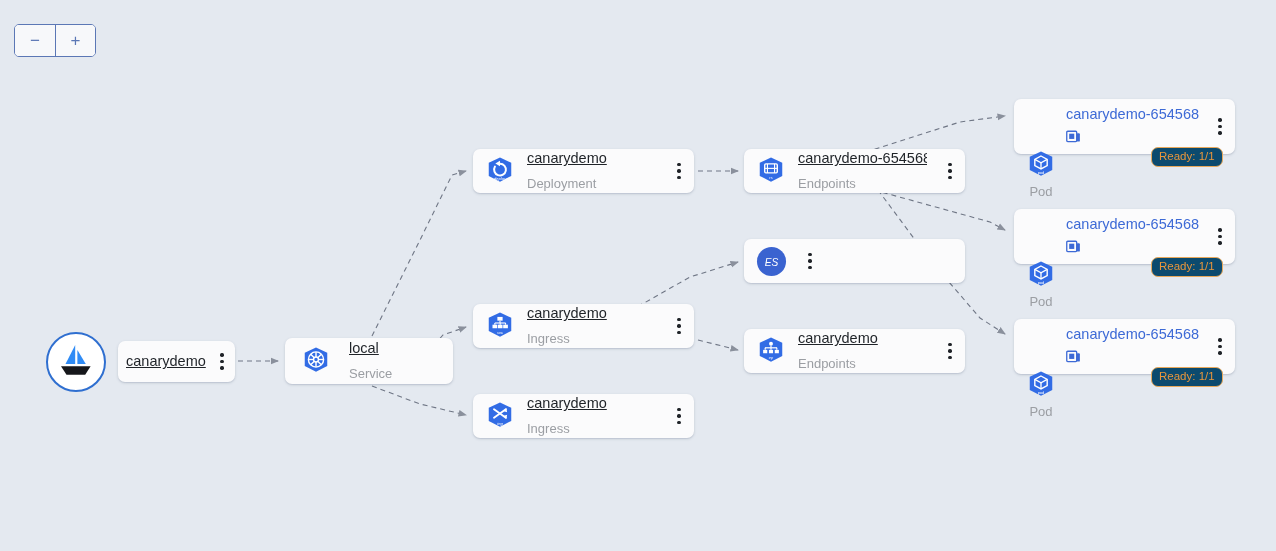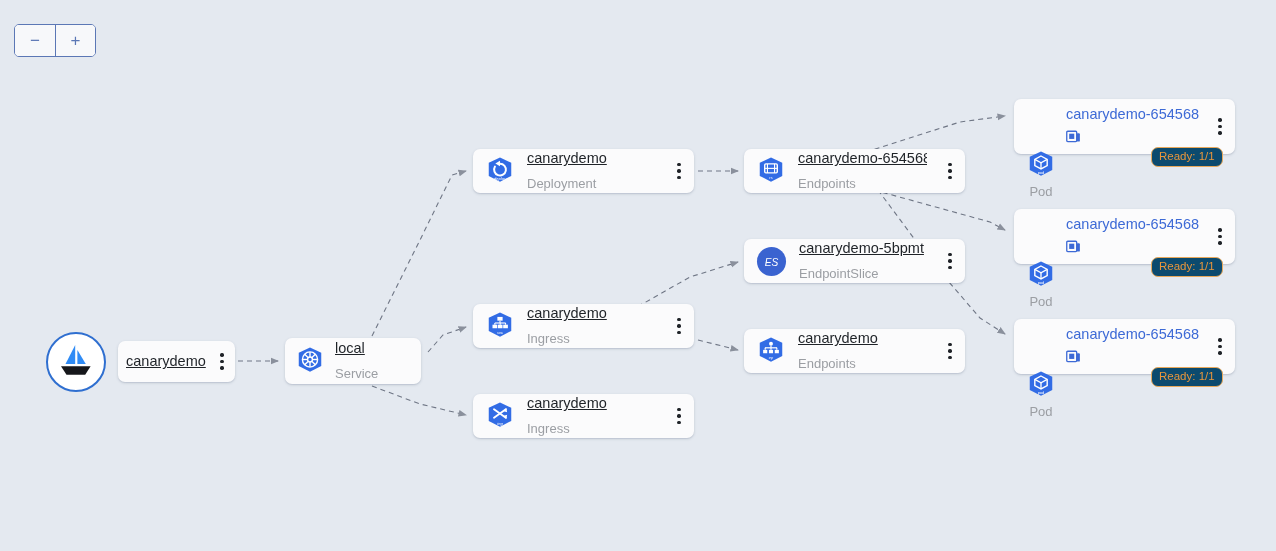--- a/index.html
+++ b/index.html
@@ -108,23 +108,23 @@
     border-radius: 50%;
     background: #ffffff;
     border: 2.5px solid #2f6fd0;
     display: flex; align-items: center; justify-content: center;
     z-index: 20;
   }
 
   
   .cluster-node {
     left: 285px; top: 338px;
-    width: 136px; height: 46px;
-    padding: 0 10px;
-    gap: 10px;
+    width: 168px; height: 46px;
+    padding: 0 16px;
+    gap: 18px;
   }
 
   
   .mid-node {
     width: 221px; height: 44px;
     padding: 0 4px 0 12px;
     gap: 12px;
   }
   
   .rmid-node {
@@ -366,24 +366,20 @@
       </div>
   </div>
 
   <div class="node rmid-node" style="left:744px; top:239px;">
     <div class="node-icon">
       <svg width="31" height="31" viewBox="0 0 32 32">
         <circle cx="16" cy="16" r="15" fill="#3a63d0"></circle>
         <text x="16" y="20.4" font-size="10.5" fill="#ffffff" text-anchor="middle" font-family="Liberation Sans, sans-serif">ES</text>
       </svg>
     </div>
-    <div class="node-text">
-      <div class="node-title">canarydemo-5bpmt</div>
-      <div class="node-sub">EndpointSlice</div>
-    </div>
     <div class="kebab">
         <i></i>
         <i></i>
         <i></i>
       </div>
   </div>
 
   <div class="node rmid-node" style="left:744px; top:329px;">
     <div class="node-icon">
       <svg width="30" height="30" viewBox="0 0 32 32">

